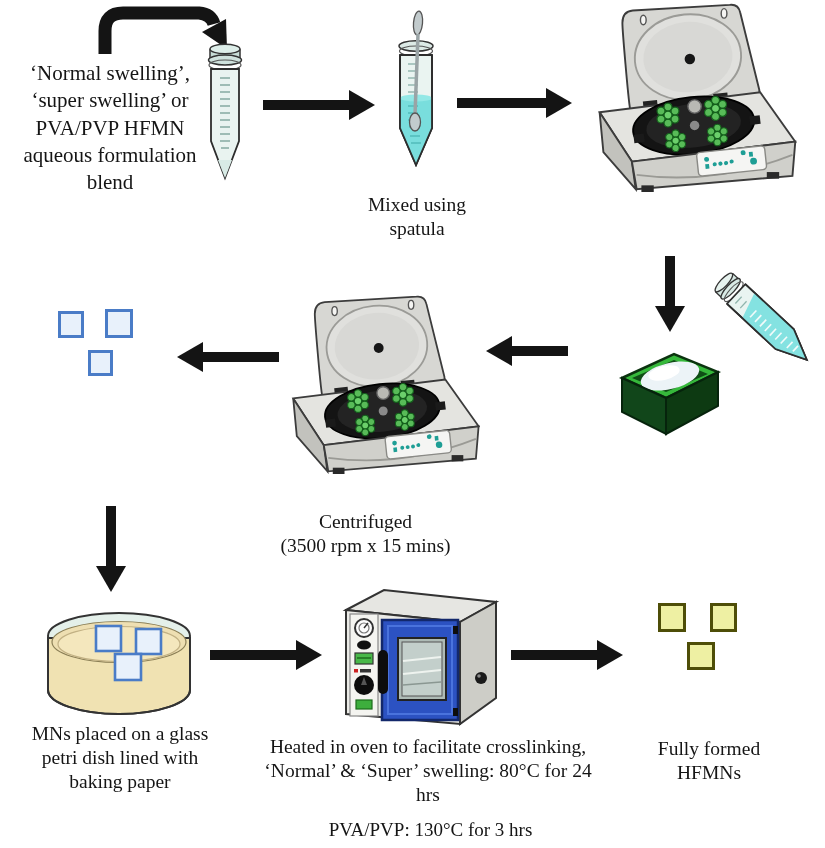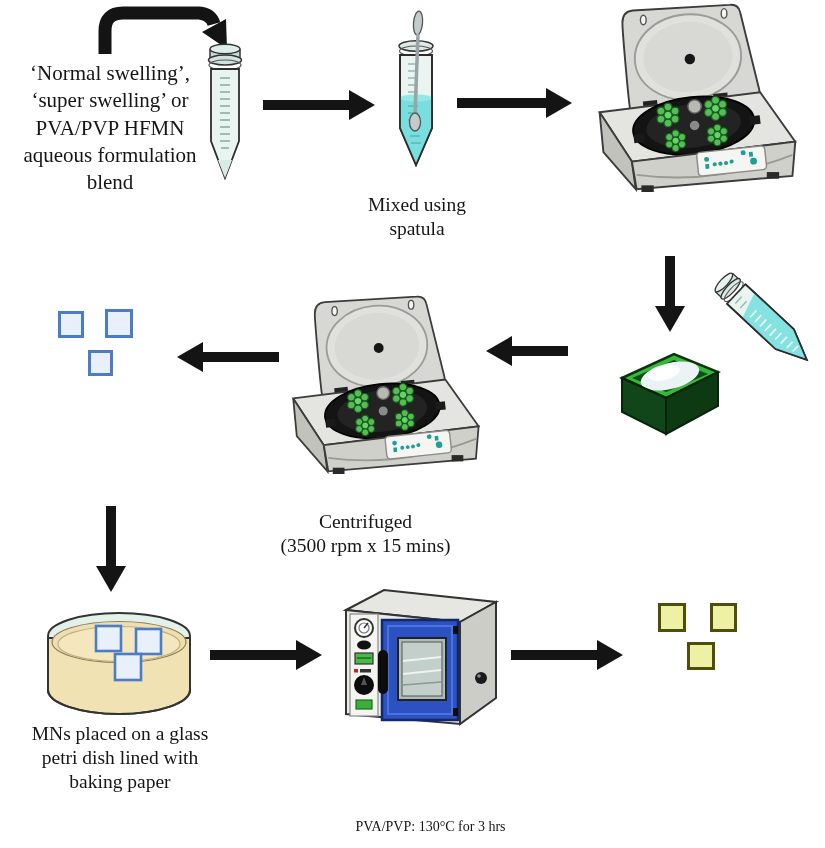--- a/index.html
+++ b/index.html
@@ -282,26 +282,31 @@
     <rect x="60" y="56" width="48" height="62" fill="#aebbb6" stroke="#222" stroke-width="2"></rect>
     <rect x="64" y="60" width="40" height="54" fill="#c3cfcb" stroke="#555" stroke-width="1"></rect>
     <line x1="65" y1="79" x2="103" y2="75" stroke="#eef3ef" stroke-width="2"></line>
     <line x1="65" y1="92" x2="103" y2="88" stroke="#eef3ef" stroke-width="2"></line>
     <line x1="65" y1="103" x2="103" y2="100" stroke="#8a9792" stroke-width="1.5"></line>
     <rect x="40" y="68" width="10" height="44" rx="5" fill="#0d0d0d"></rect>
     <rect x="115" y="44" width="5" height="8" fill="#0d0d0d"></rect>
     <rect x="115" y="126" width="5" height="8" fill="#0d0d0d"></rect>
   </svg>
 
+  <div class="caption" style="left:258px;top:735px;width:340px;">Heated in oven to facilitate crosslinking,
+‘Normal’ &amp; ‘Super’ swelling: 80°C for 24
+hrs</div>
 
   <div class="arrow-r" style="left:511px;top:640px;width:112px;">
     <div class="shaft"></div>
       <div class="head"></div>
   </div>
 
   <div class="patch yellow" style="left:658px;top:603px;width:28px;height:29px;"></div>
   <div class="patch yellow" style="left:710px;top:603px;width:27px;height:29px;"></div>
   <div class="patch yellow" style="left:687px;top:642px;width:28px;height:28px;"></div>
 
-
-  <div class="caption" style="left:278px;top:818px;width:305px;font-size:14px;">PVA/PVP: 130°C for 3 hrs</div>
+  <div class="caption" style="left:635px;top:737px;width:148px;">Fully formed
+HFMNs</div>
+
+  <div class="caption" style="left:278px;top:818px;width:305px;font-size:19px;">PVA/PVP: 130°C for 3 hrs</div>
 
 </div>
 
 </body></html>

